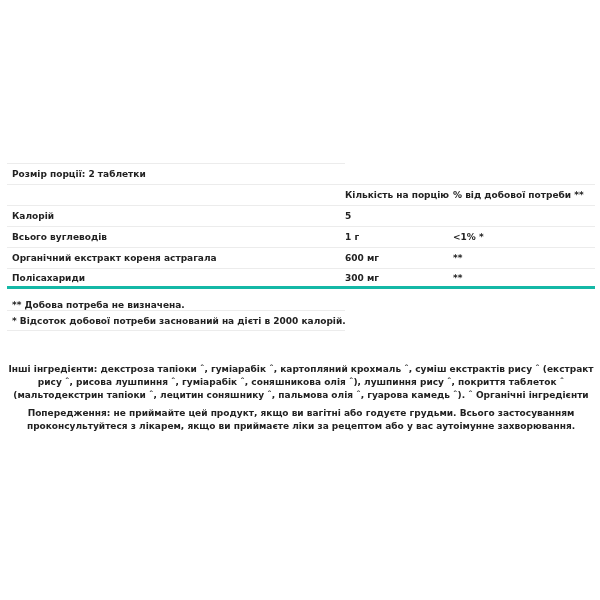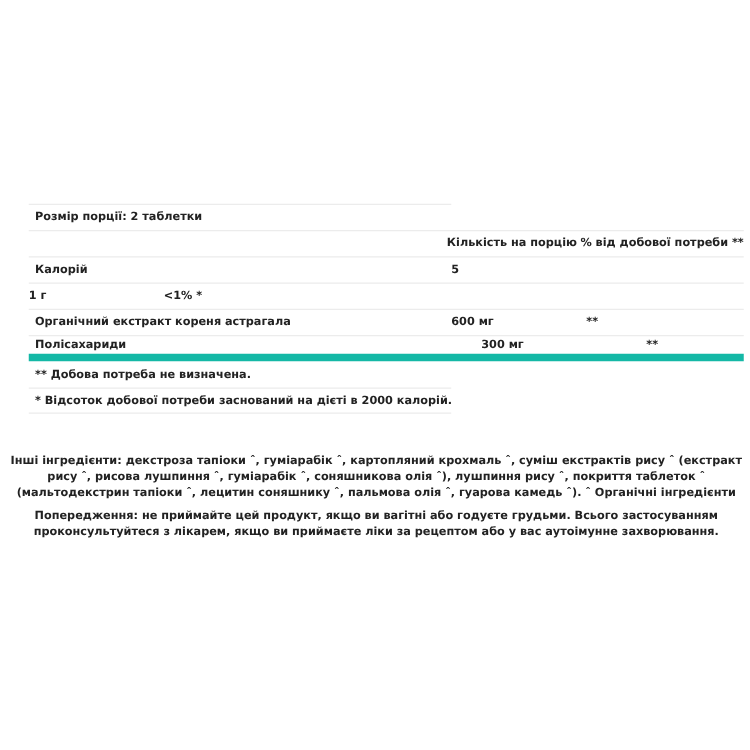--- a/index.html
+++ b/index.html
@@ -22,32 +22,30 @@
       width: 588px;
     }
     .row {
       display: flex;
       align-items: center;
       height: 21px;
       border-top: 1px solid #ececec;
       font-size: 9px;
       font-weight: bold;
       box-sizing: border-box;
-      margin-left: 16px;
     }
     .row.short {
       width: 338px;
     }
     .row.last-short {
       width: 338px;
       border-bottom: 1px solid #ececec;
     }
     .row.last-full {
-      border-bottom: 6px solid #14b8a6;
-      gap: 24px;
+      border-bottom: 3px solid #14b8a6;
     }
     .c1 {
       padding-left: 5px;
       width: 338px;
       box-sizing: border-box;
       white-space: nowrap;
     }
     .c2 {
       width: 108px;
       white-space: nowrap;
@@ -84,34 +82,35 @@
     <span class="c1"></span>
     <span class="c2">Кількість на порцію</span>
     <span class="c3">% від добової потреби **</span>
   </div>
   <div class="row">
     <span class="c1">Калорій</span>
     <span class="c2">5</span>
     <span class="c3"></span>
   </div>
   <div class="row">
+    <span class="c1">Всього вуглеводів</span>
     <span class="c2">1 г</span>
     <span class="c3">&lt;1% *</span>
   </div>
   <div class="row">
     <span class="c1">Органічний екстракт кореня астрагала</span>
     <span class="c2">600 мг</span>
     <span class="c3">**</span>
   </div>
   <div class="row last-full">
     <span class="c1">Полісахариди</span>
     <span class="c2">300 мг</span>
     <span class="c3">**</span>
   </div>
-  <div class="row short" style="border-top:none;">
+  <div class="row short" style="border-top:none;align-items:flex-end;">
     <span class="footnote">** Добова потреба не визначена.</span>
   </div>
   <div class="row last-short">
     <span class="footnote">* Відсоток добової потреби заснований на дієті в 2000 калорій.</span>
   </div>
 </div>
 
 <p class="para ingredients">Інші інгредієнти: декстроза тапіоки ˆ, гуміарабік ˆ, картопляний крохмаль ˆ, суміш екстрактів рису ˆ (екстракт рису ˆ, рисова лушпиння ˆ, гуміарабік ˆ, соняшникова олія ˆ), лушпиння рису ˆ, покриття таблеток ˆ (мальтодекстрин тапіоки ˆ, лецитин соняшнику ˆ, пальмова олія ˆ, гуарова камедь ˆ). ˆ Органічні інгредієнти</p>
 
 <p class="para warning">Попередження: не приймайте цей продукт, якщо ви вагітні або годуєте грудьми. Всього застосуванням проконсультуйтеся з лікарем, якщо ви приймаєте ліки за рецептом або у вас аутоімунне захворювання.</p>

